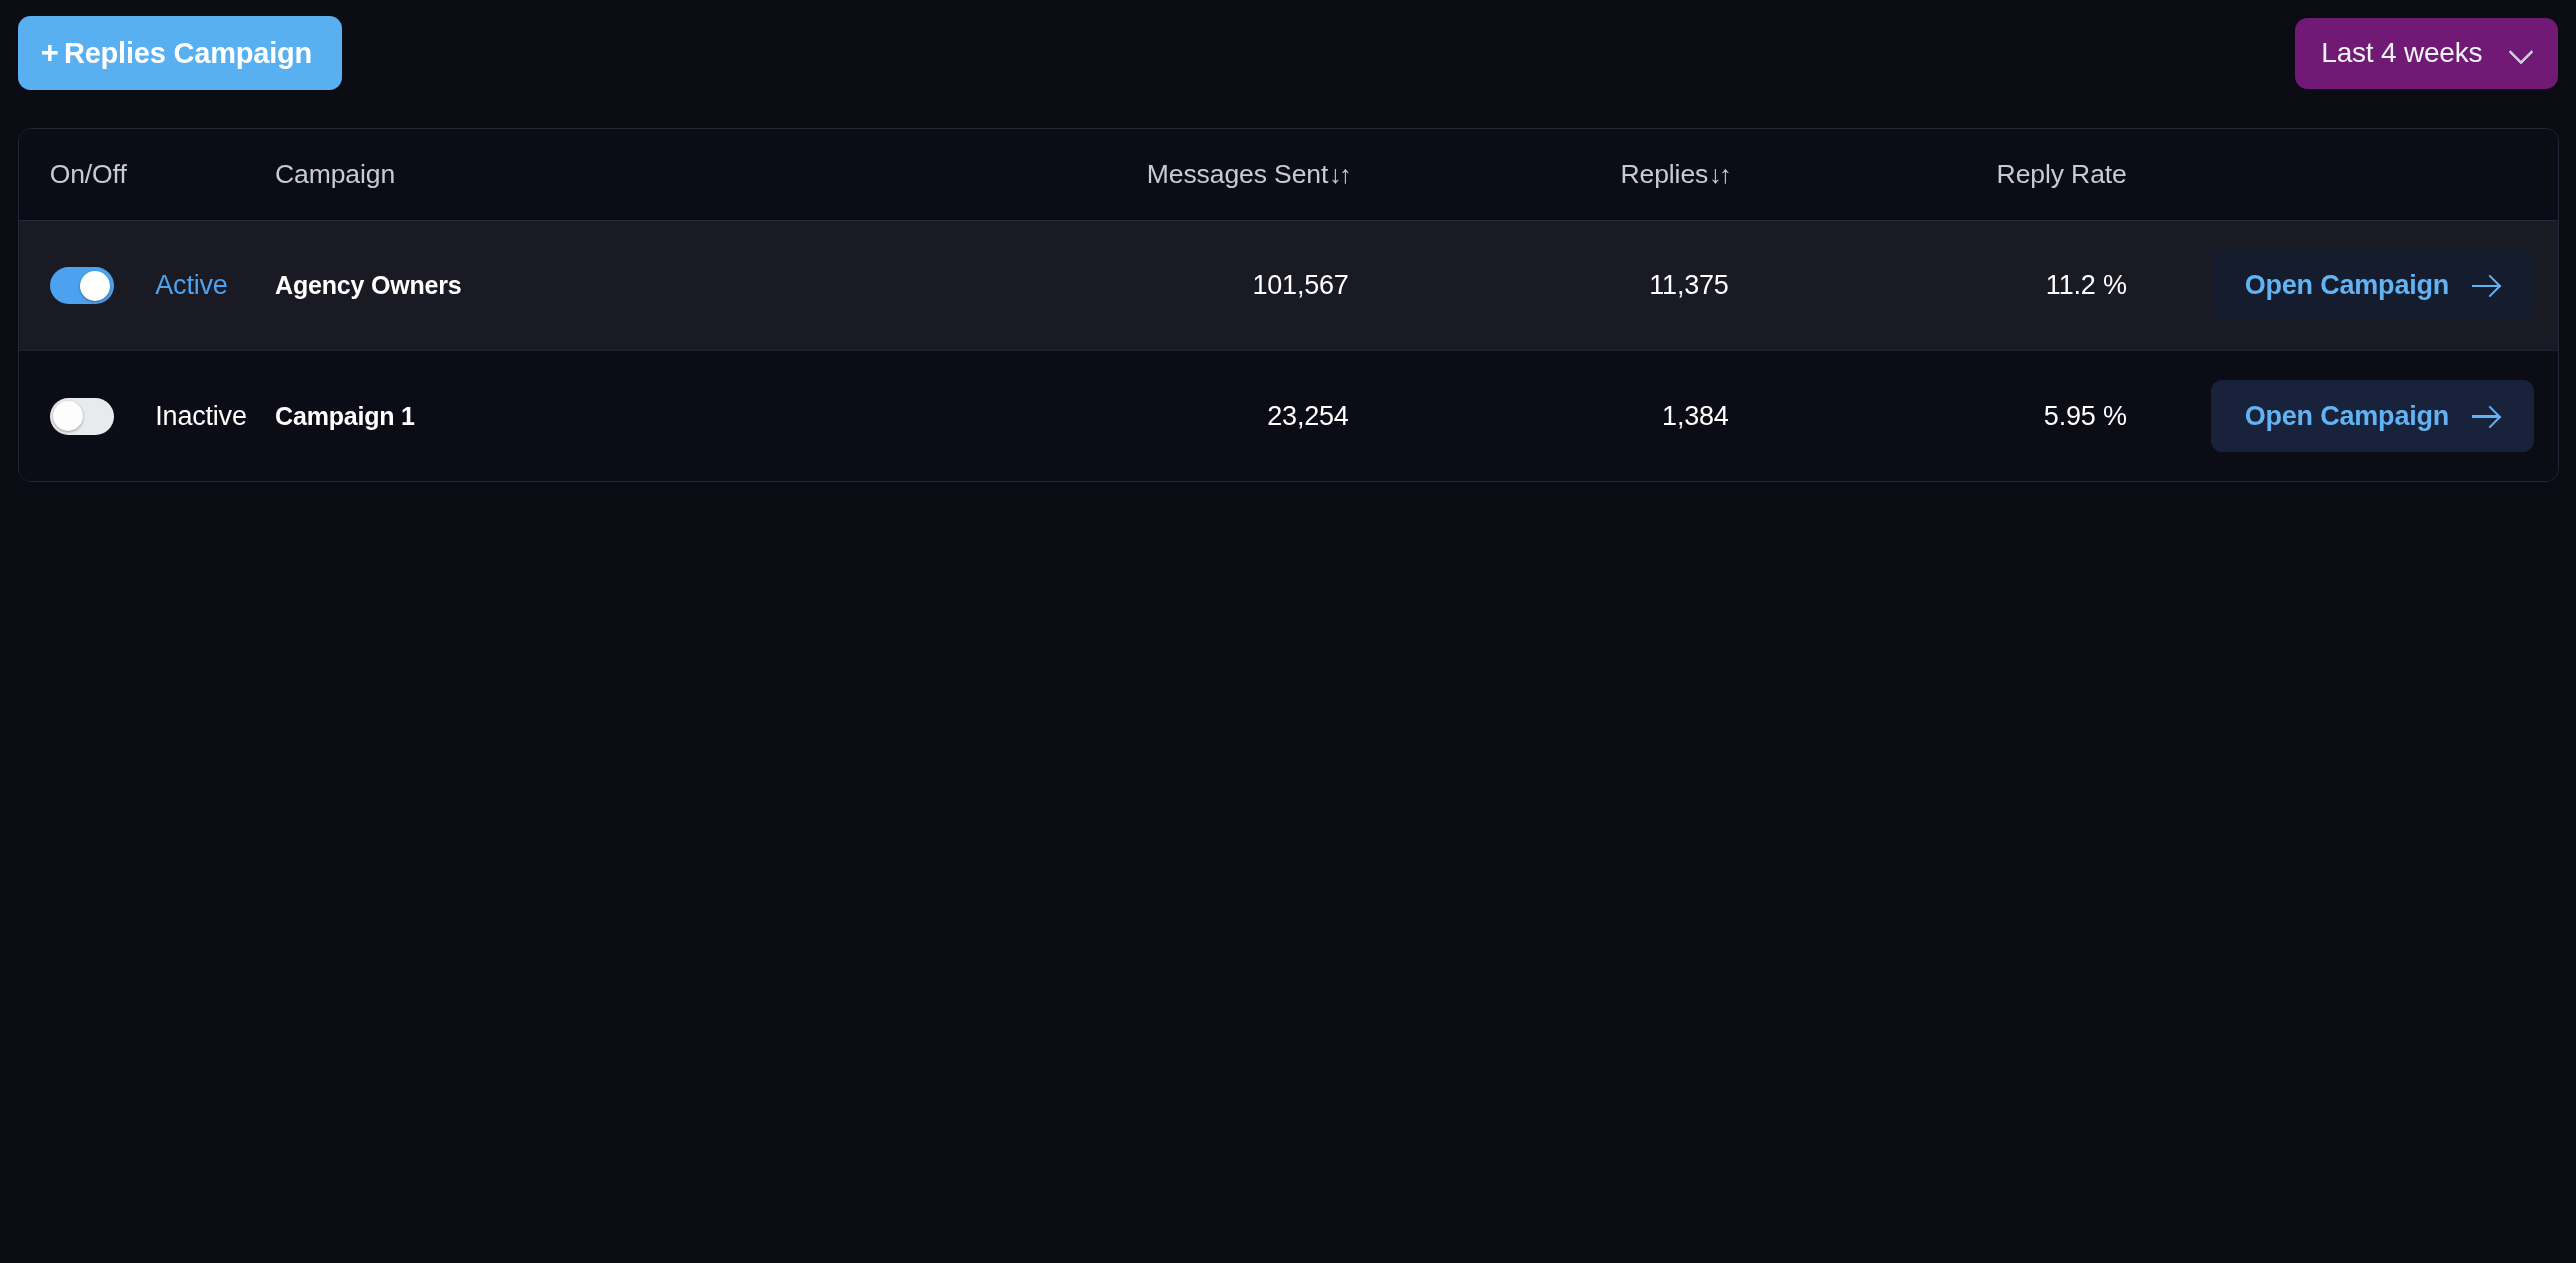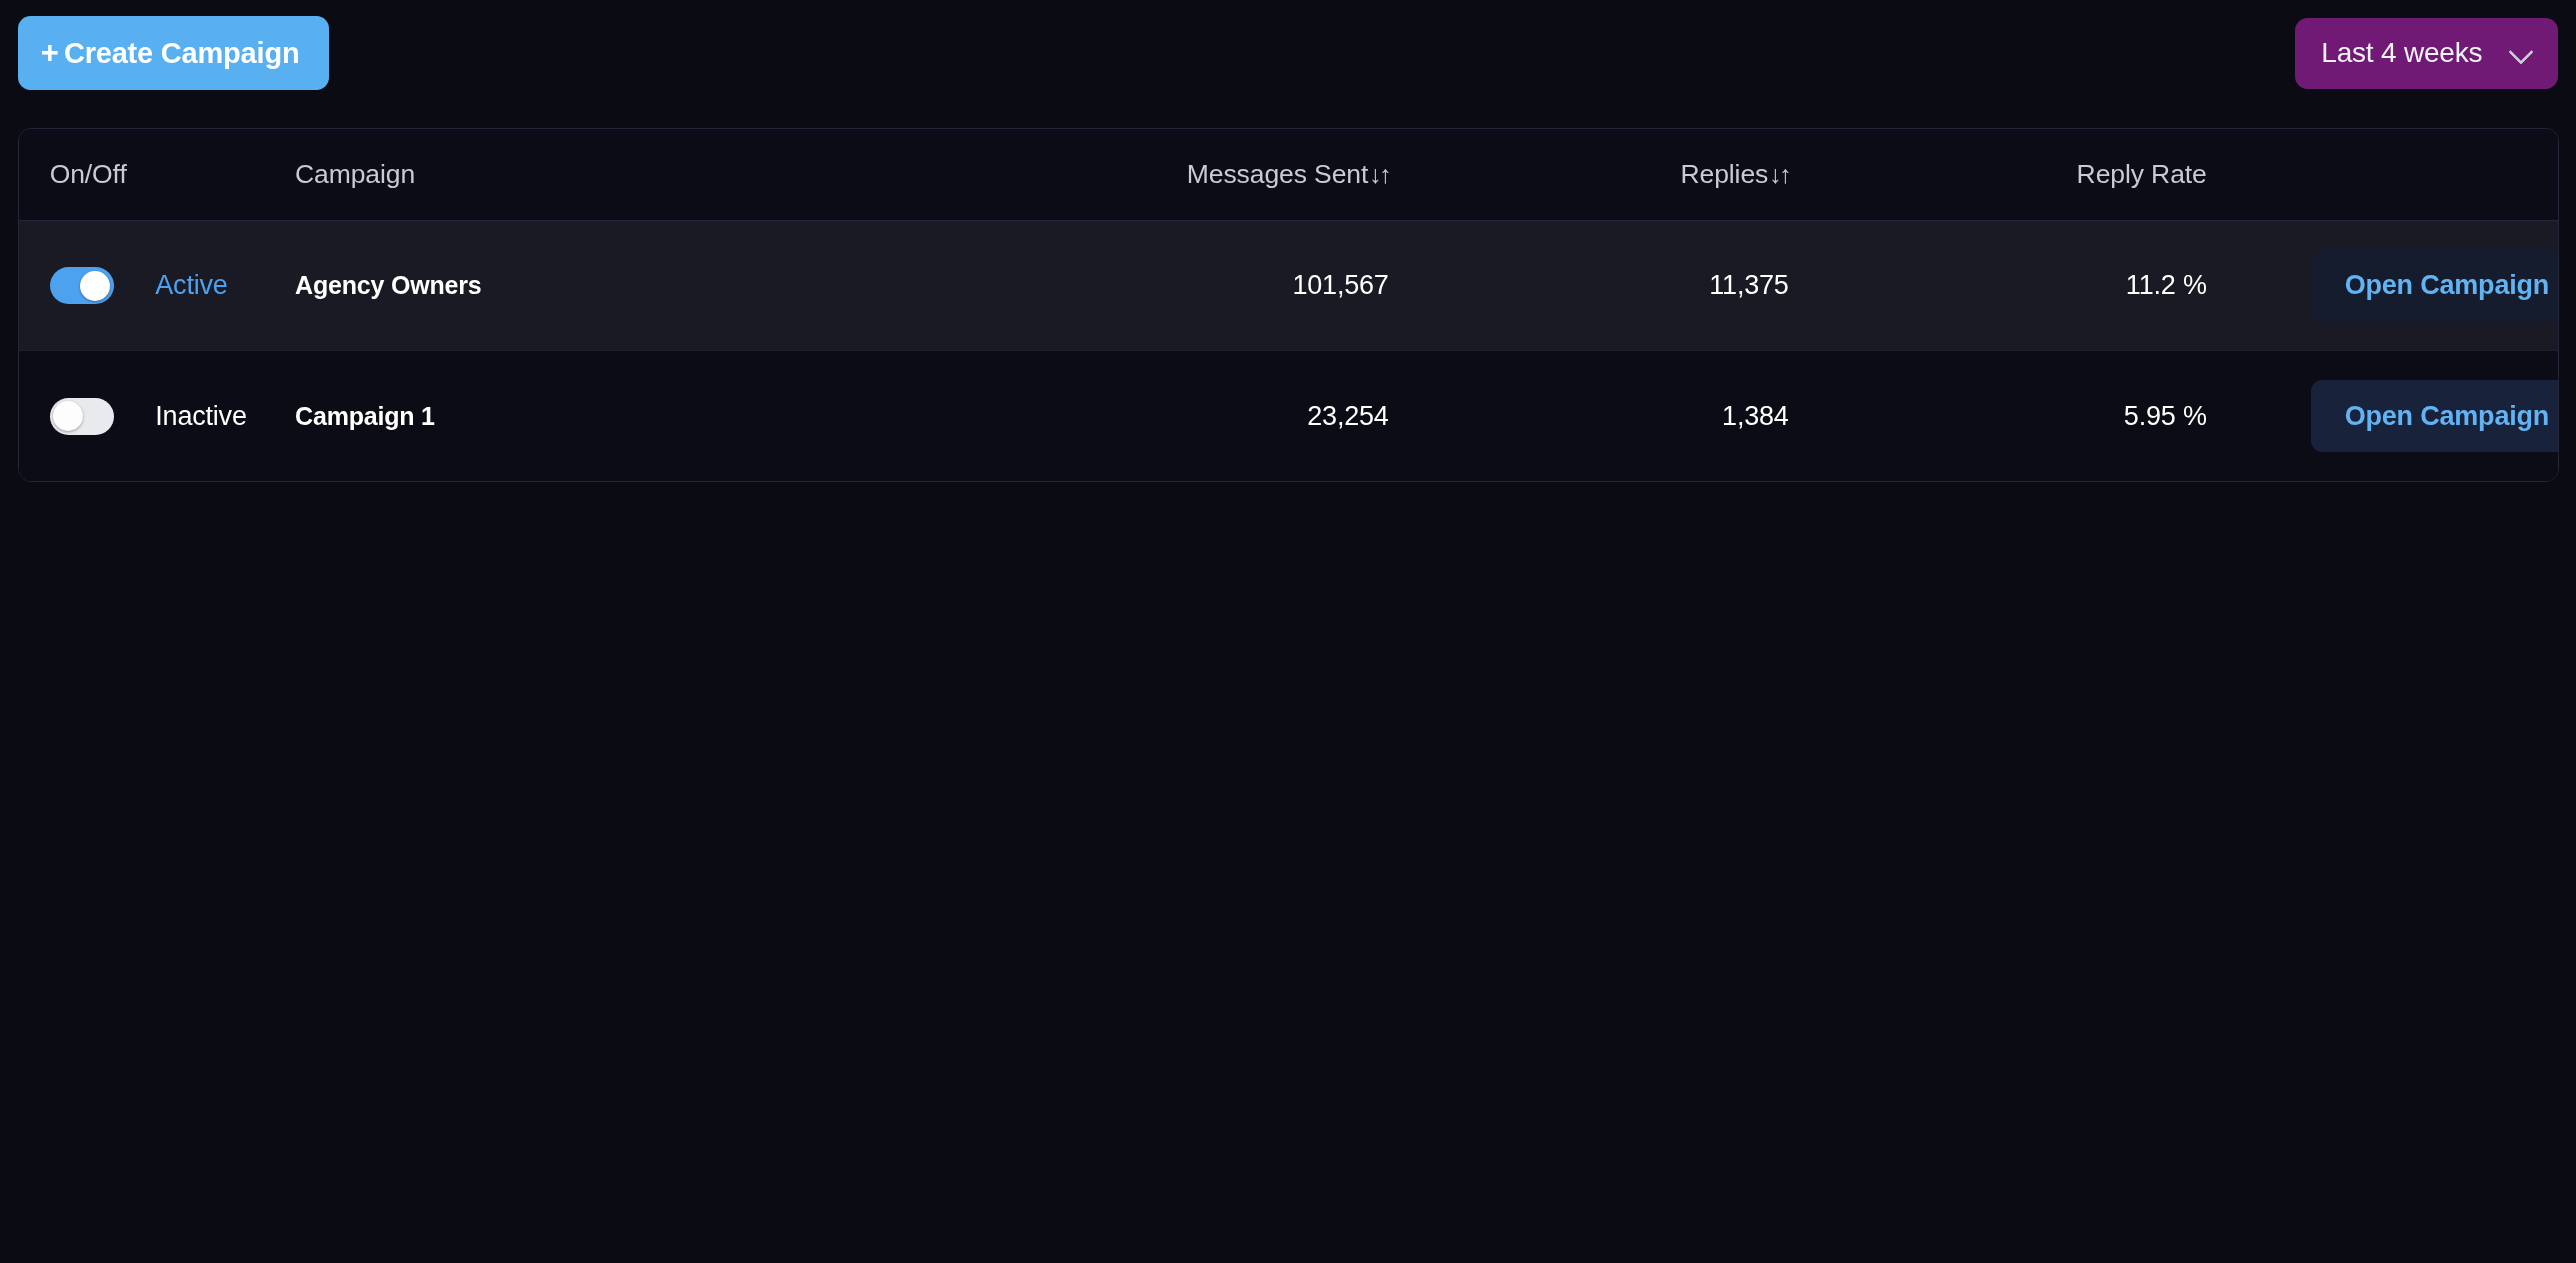--- a/index.html
+++ b/index.html
@@ -114,21 +114,20 @@
     border: 1.3px solid #26263a;
     border-radius: 13.3px;
     overflow: hidden;
     background: #0c0c16;
   }
 
   .table-row {
     display: flex;
     align-items: center;
     width: 100%;
-    gap: 20px;
   }
 
   .header-row {
     height: 92px;
     background: #0c0c16;
     border-bottom: 1.3px solid #26263a;
   }
 
   .data-row {
     height: 130px;
@@ -274,21 +273,21 @@
 </style>
 </head>
 <body>
 
 <div class="page">
 
   <div class="topbar">
 
     <button class="create-campaign-btn">
       <span class="plus">+</span>
-      <span>Create Campaign</span>
+      <span>Replies Campaign</span>
     </button>
 
     <button class="date-dropdown">
       <span>Last 4 weeks</span>
       <span class="chevron-down"></span>
     </button>
 
   </div>
 
   <div class="table-card">

